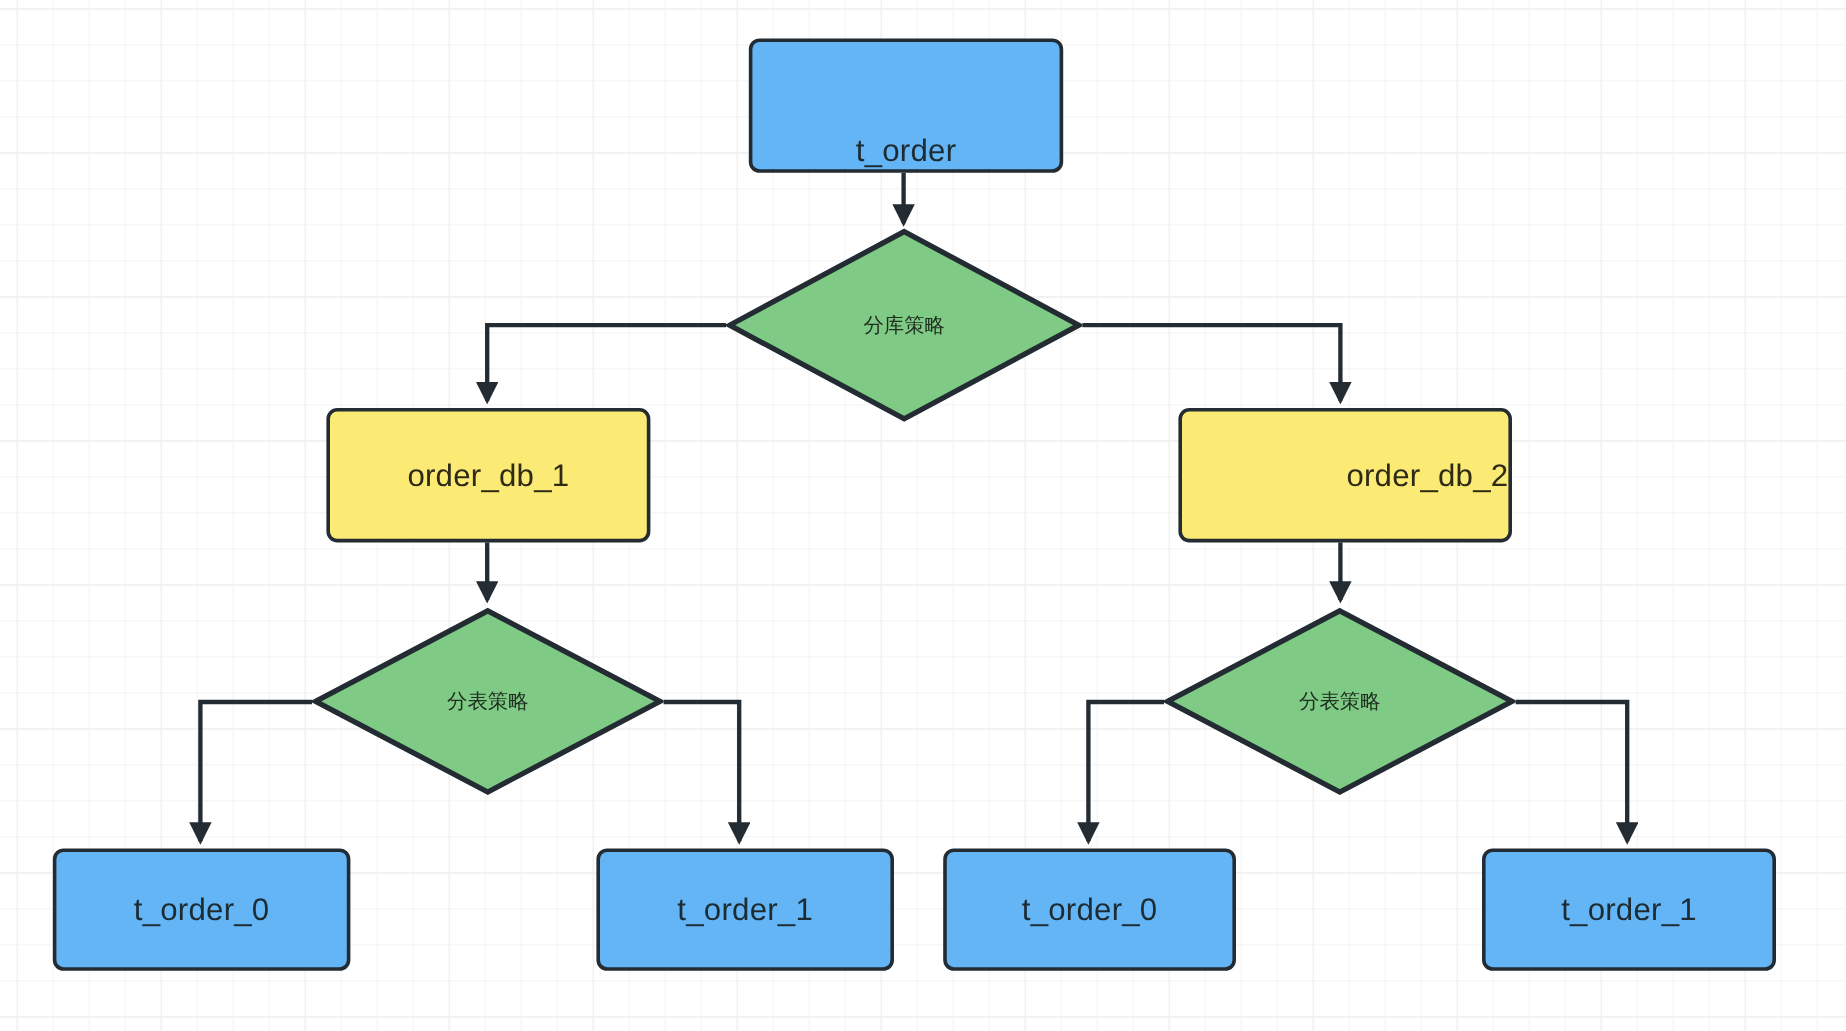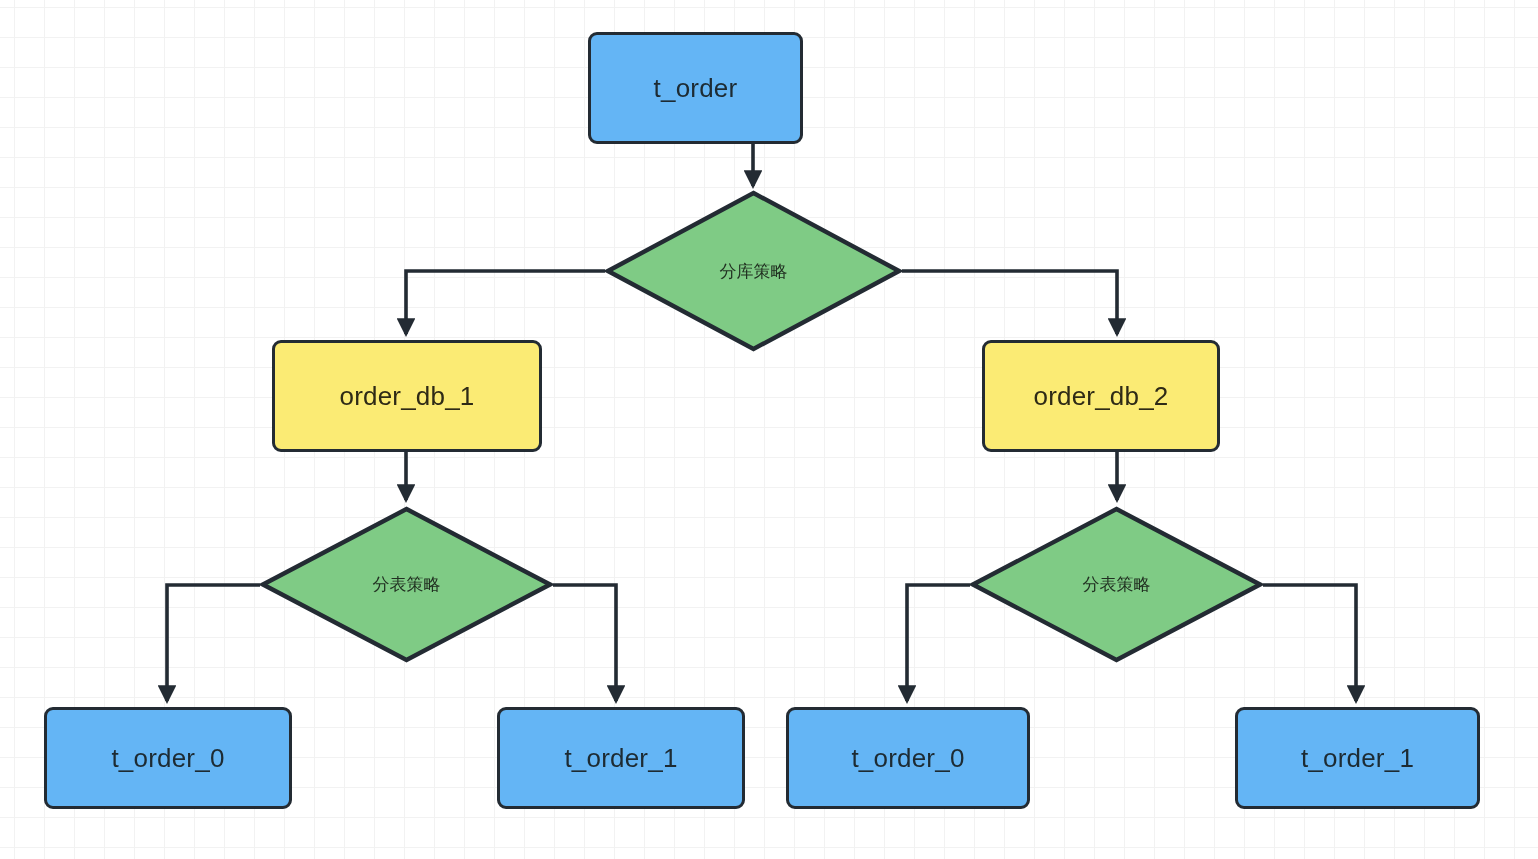--- a/index.html
+++ b/index.html
@@ -97,36 +97,36 @@
       <path d="M 260 585 L 167 585 L 167 701" marker-end="url(#arrow)"></path>
 
       <path d="M 553 585 L 616 585 L 616 701" marker-end="url(#arrow)"></path>
 
       <path d="M 970 585 L 907 585 L 907 701" marker-end="url(#arrow)"></path>
 
       <path d="M 1263 585 L 1356 585 L 1356 701" marker-end="url(#arrow)"></path>
     </g>
   </svg>
 
-  <div class="node rect-node rect-blue" style="left:588px; top:32px; width:215px; height:112px;">
+  <div class="node rect-node rect-blue" style="left:624px; top:32px; width:262px; height:112px;align-items:flex-end;">
     <span>t_order</span>
   </div>
 
   <div class="node diamond-node" style="left:605px; top:190px; width:297px; height:162px;">
     <svg width="297" height="162" viewBox="0 0 297 162">
       <polygon points="148.5,3 294,81 148.5,159 3,81" fill="#7fcb85" stroke="#232b33" stroke-width="4.4" stroke-linejoin="miter"></polygon>
     </svg>
     <span class="diamond-label">分库策略</span>
   </div>
 
   <div class="node rect-node rect-yellow" style="left:272px; top:340px; width:270px; height:112px;">
     <span>order_db_1</span>
   </div>
 
-  <div class="node rect-node rect-yellow" style="left:982px; top:340px; width:238px; height:112px;">
+  <div class="node rect-node rect-yellow" style="left:982px; top:340px; width:278px; height:112px;justify-content:flex-end;">
     <span>order_db_2</span>
   </div>
 
   <div class="node diamond-node" style="left:260px; top:506px; width:293px; height:157px;">
     <svg width="293" height="157" viewBox="0 0 293 157">
       <polygon points="146.5,3 290,78.5 146.5,154 3,78.5" fill="#7fcb85" stroke="#232b33" stroke-width="4.4" stroke-linejoin="miter"></polygon>
     </svg>
     <span class="diamond-label">分表策略</span>
   </div>
 

